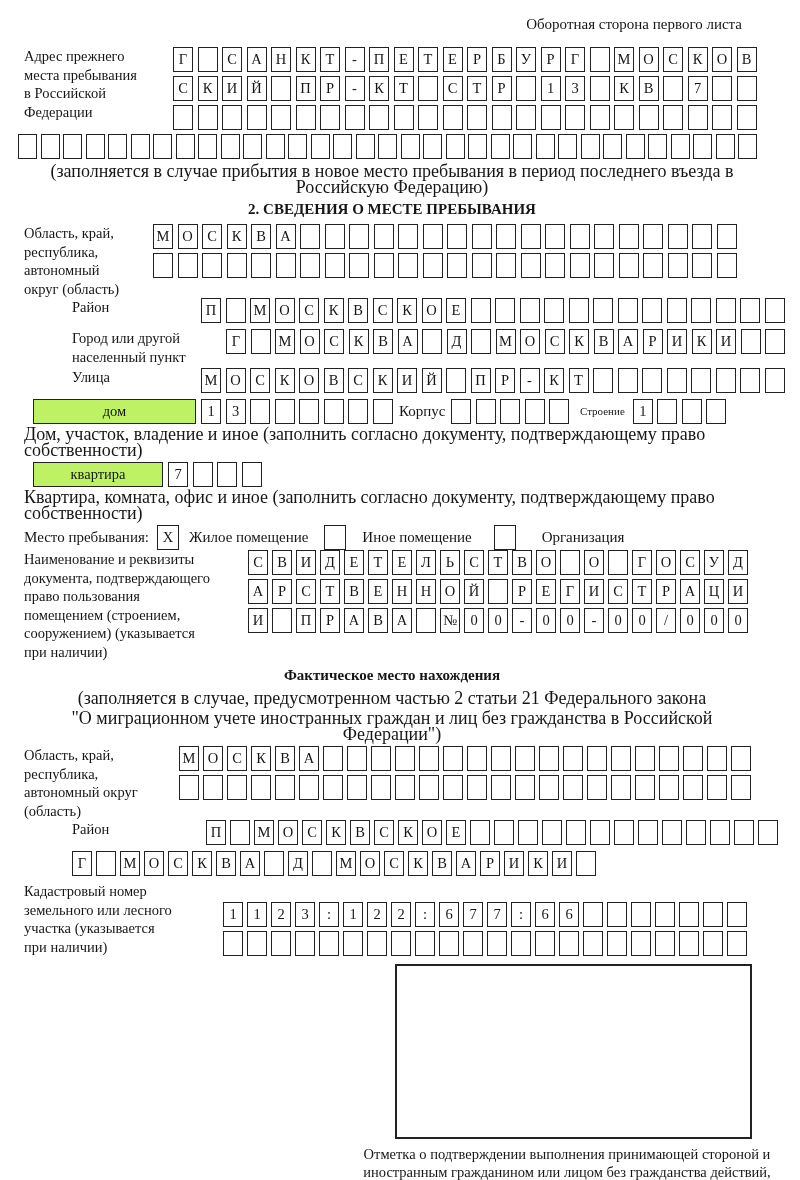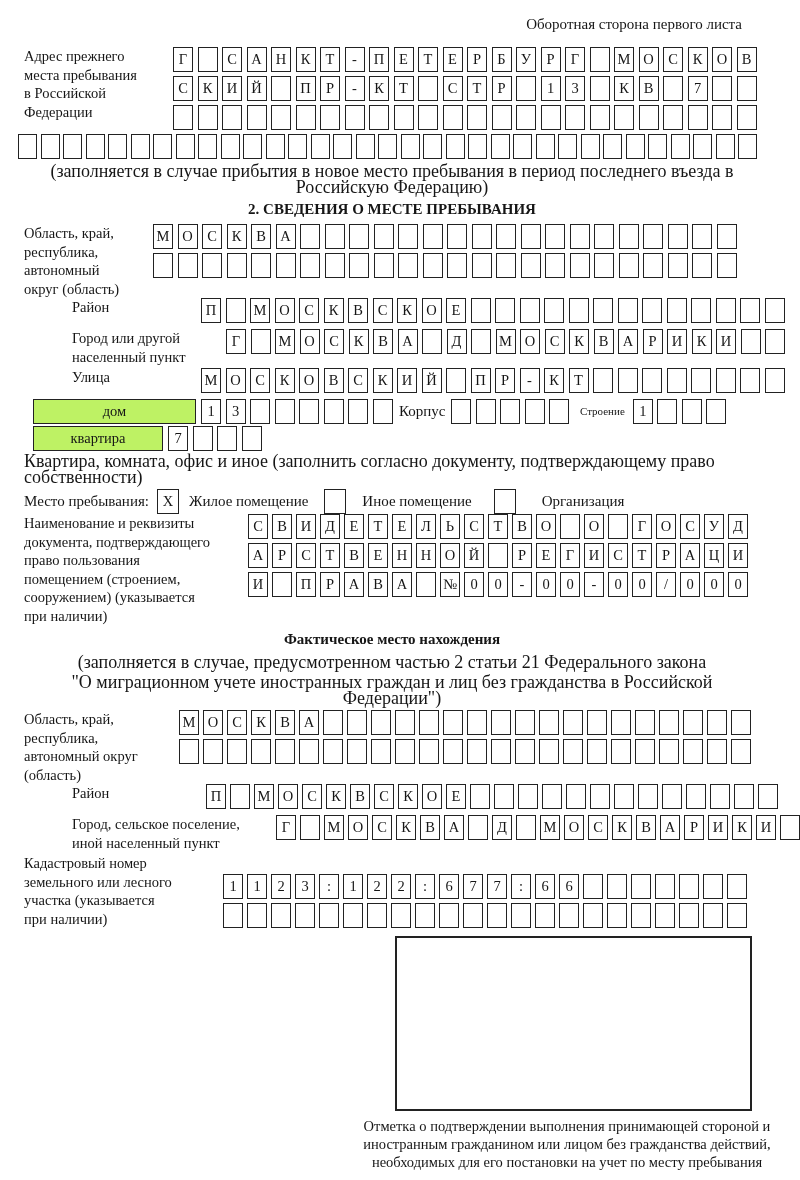--- a/index.html
+++ b/index.html
@@ -335,20 +335,21 @@
         <div class="cell"></div>
       </div>
     <div class="label" style="margin:0 8px 0 6px;font-size:11px;">Строение</div>
     <div class="cells" style="margin-bottom:0;">
         <div class="cell">1</div>
         <div class="cell"></div>
         <div class="cell"></div>
         <div class="cell"></div>
       </div>
   </div>
+  <div class="cap">Дом, участок, владение и иное (заполнить согласно документу, подтверждающему право собственности)</div>
 
   <div class="row mb2" style="margin-left:9px;align-items:center;font-family:Liberation Serif, serif;">
     <div class="wbox" style="width:130px;margin-right:5px;">квартира</div>
     <div class="cells" style="margin-bottom:0;">
         <div class="cell">7</div>
         <div class="cell"></div>
         <div class="cell"></div>
         <div class="cell"></div>
       </div>
   </div>
@@ -533,22 +534,20 @@
         <div class="cell"></div>
         <div class="cell"></div>
         <div class="cell"></div>
         <div class="cell"></div>
         <div class="cell"></div>
         <div class="cell"></div>
       </div>
   </div>
 
   <div class="row mb2">
-    <div class="label" style="width:204px;">Город, сельское поселение,
-иной населенный пункт</div>
     <div class="cells md">
         <div class="cell">Г</div>
         <div class="cell"></div>
         <div class="cell">М</div>
         <div class="cell">О</div>
         <div class="cell">С</div>
         <div class="cell">К</div>
         <div class="cell">В</div>
         <div class="cell">А</div>
         <div class="cell"></div>

